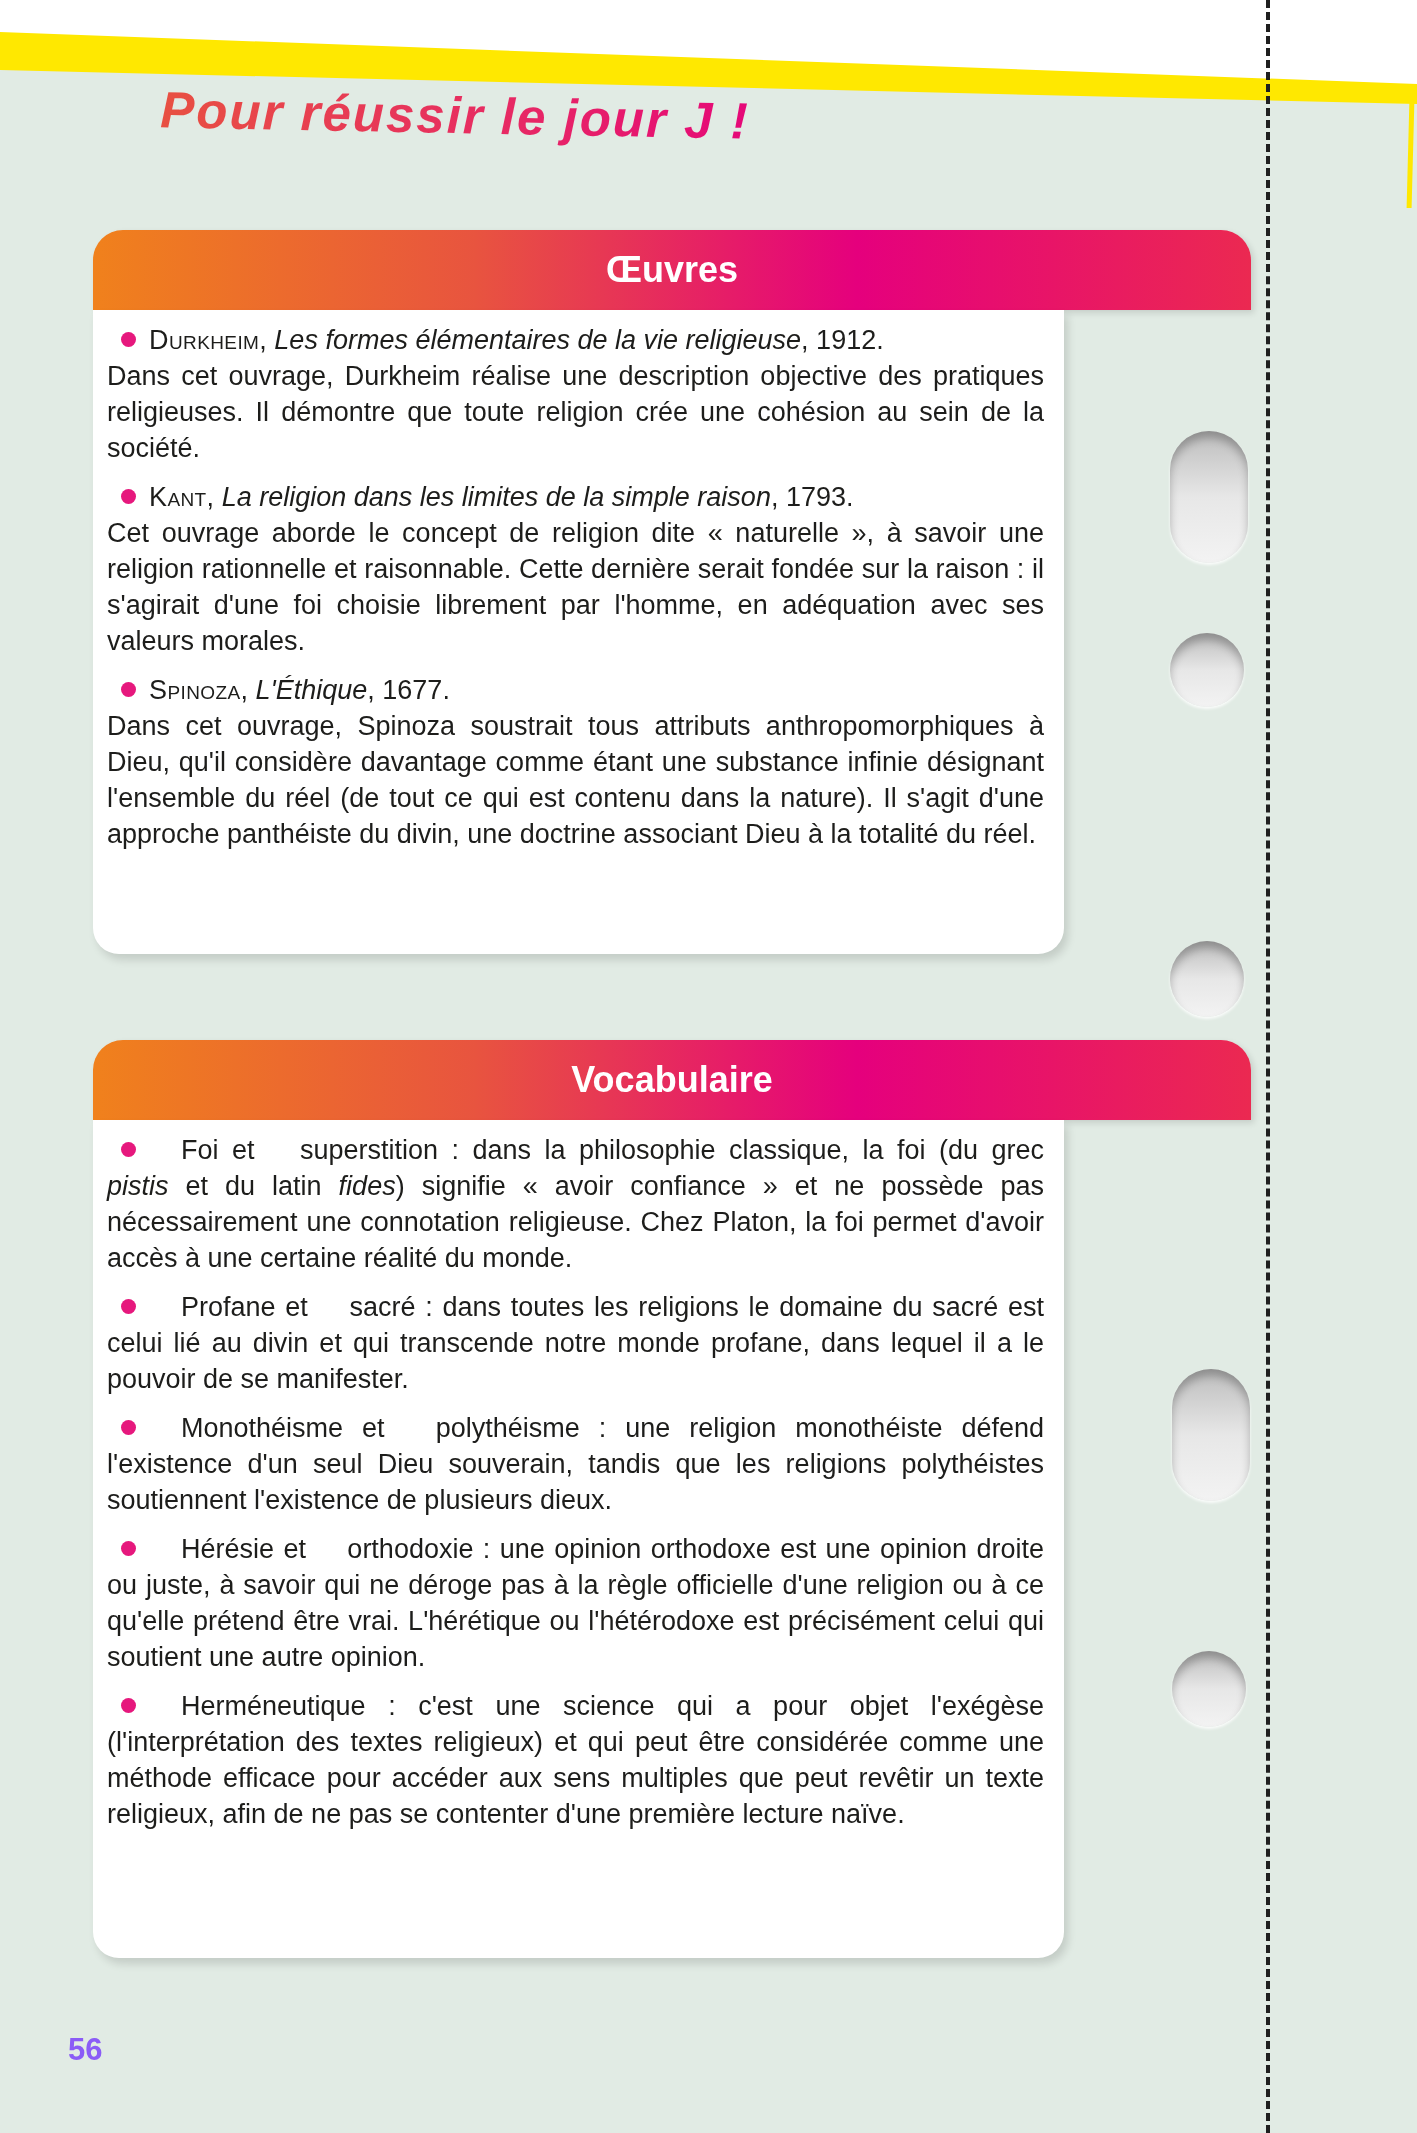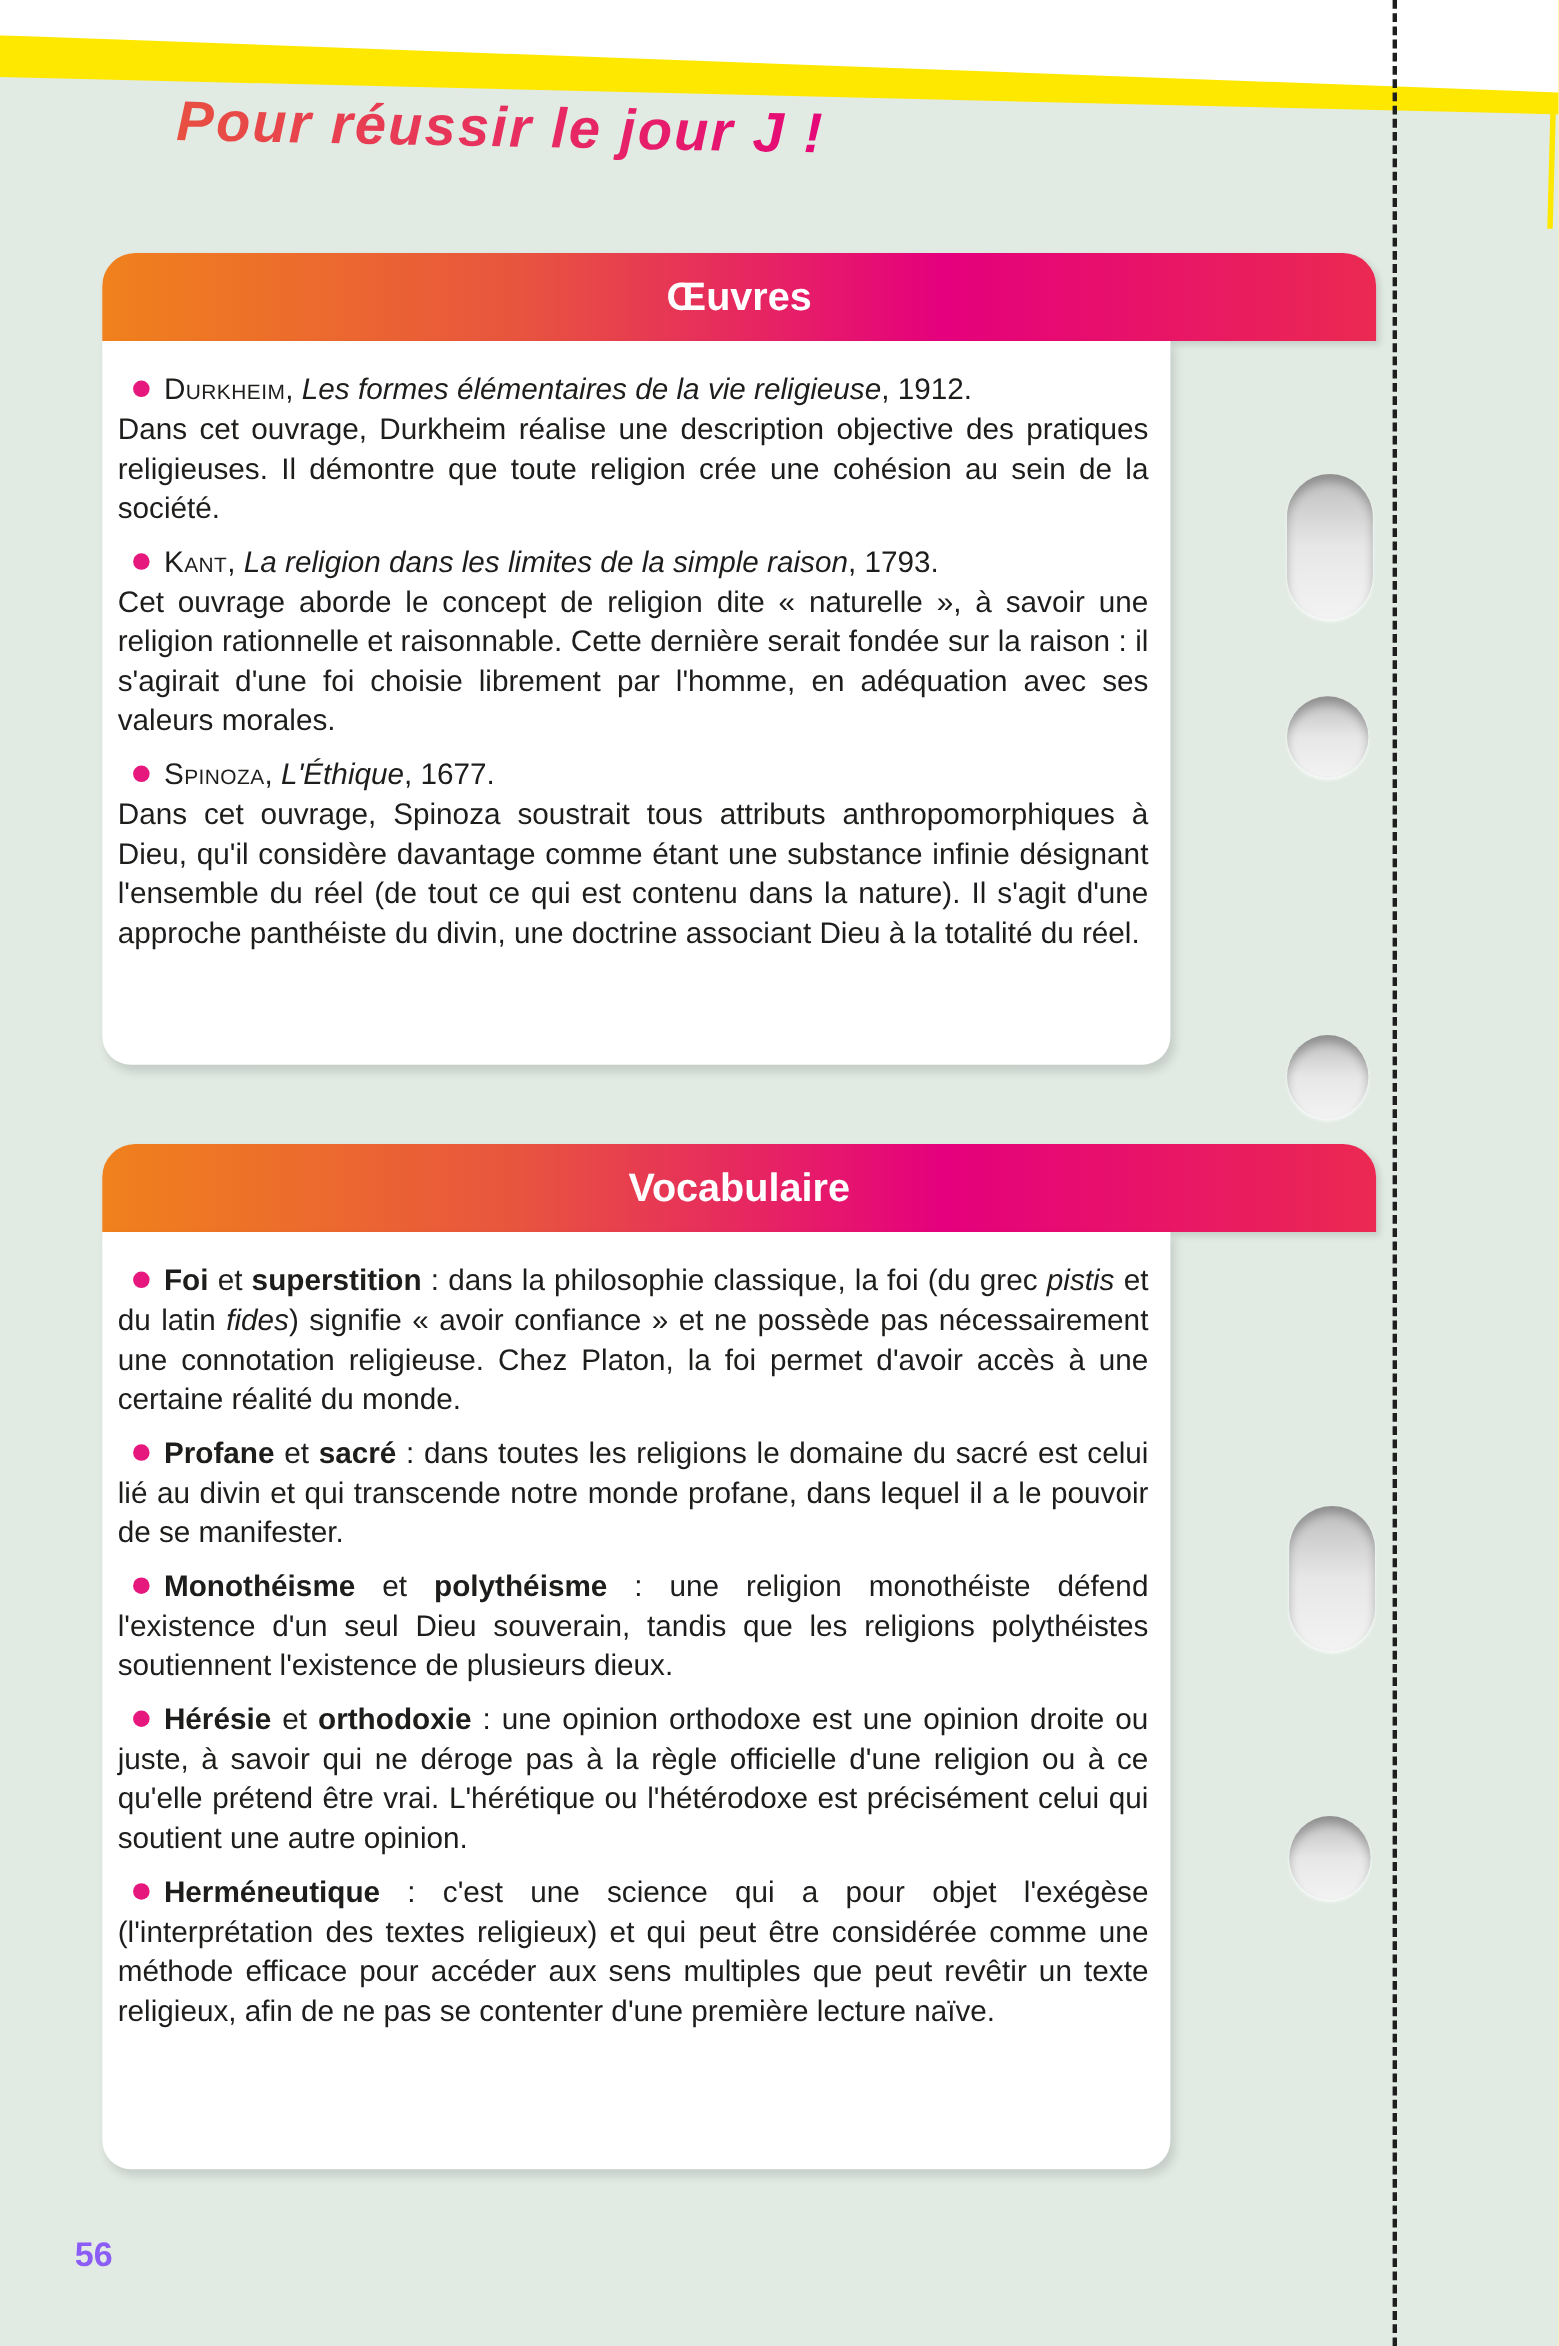--- a/index.html
+++ b/index.html
@@ -49,34 +49,34 @@
   .card-vocab   { top:1040px; }
   .card-header {
     width:1158px; height:80px; border-radius:30px 30px 0 0;
     background:linear-gradient(90deg,#f0811c 0%, #e8543f 33%, #e5007d 66%, #eb2951 100%);
     color:#ffffff; font-weight:bold; font-size:36px;
     display:flex; align-items:center; justify-content:center;
     box-shadow:3px 3px 6px rgba(0,0,0,0.12);
   }
   .card-body {
     width:937px; background:#ffffff; border-radius:0 0 26px 26px;
-    padding:26px 20px 26px 14px;
+    padding:12px 20px 26px 14px;
     box-shadow:4px 6px 9px rgba(0,0,0,0.13);
     color:#1d1d1b; font-size:27px; line-height:36px; text-align:justify;
   }
   .card-oeuvres .card-body { min-height:606px; }
   .card-vocab   .card-body { min-height:800px; }
   .item { margin:0; text-indent:14px; }
   .item + .item { margin-top:13px; }
   .bullet {
     display:inline-block; width:15px; height:15px; border-radius:50%;
     background:#e6187d; margin-right:13px; transform:translateY(-2px);
   }
   .seg-i  { font-style:italic; }
-  .seg-b  { font-weight:bold; }
+  .seg-b  { font-weight:normal;margin-left:32px; }
   .seg-sc { font-variant:small-caps; letter-spacing:0.4px; }
   .page-number {
     position:absolute; left:68px; top:2032px;
     font-size:31px; font-weight:bold; color:#8b5cf6;
   }
 </style>
 </head>
 <body>
 
 <div class="mint-page"></div>

